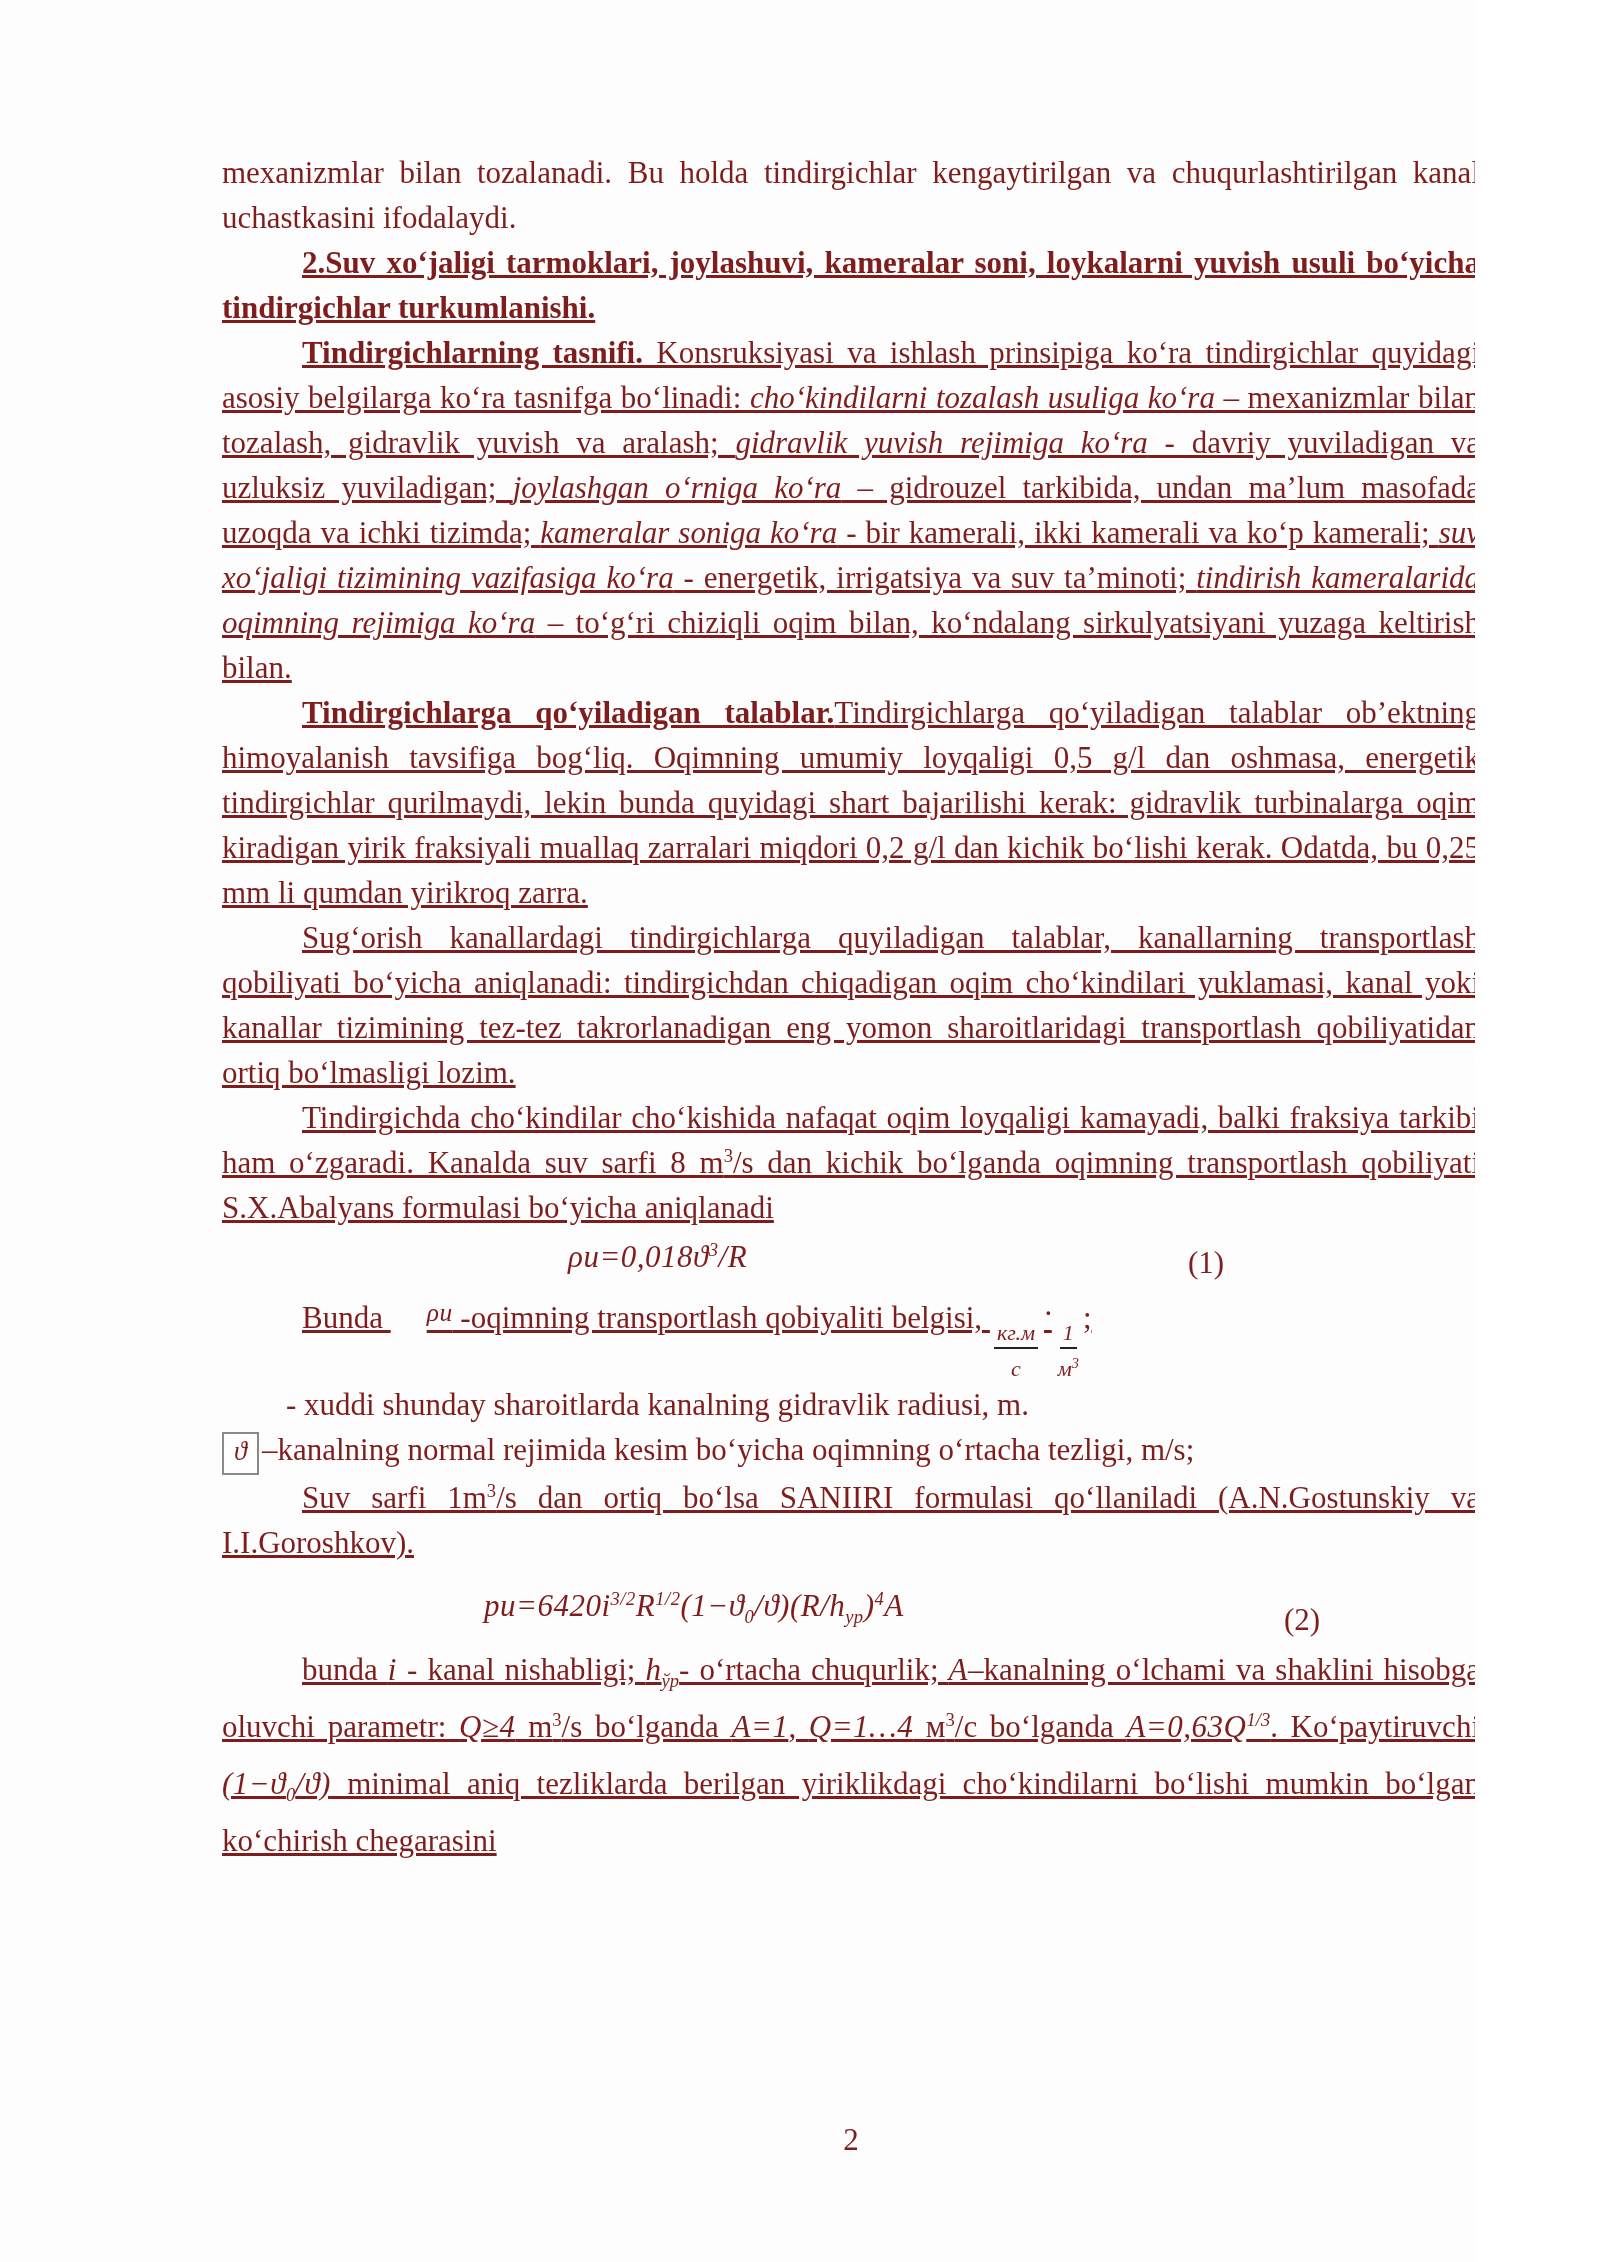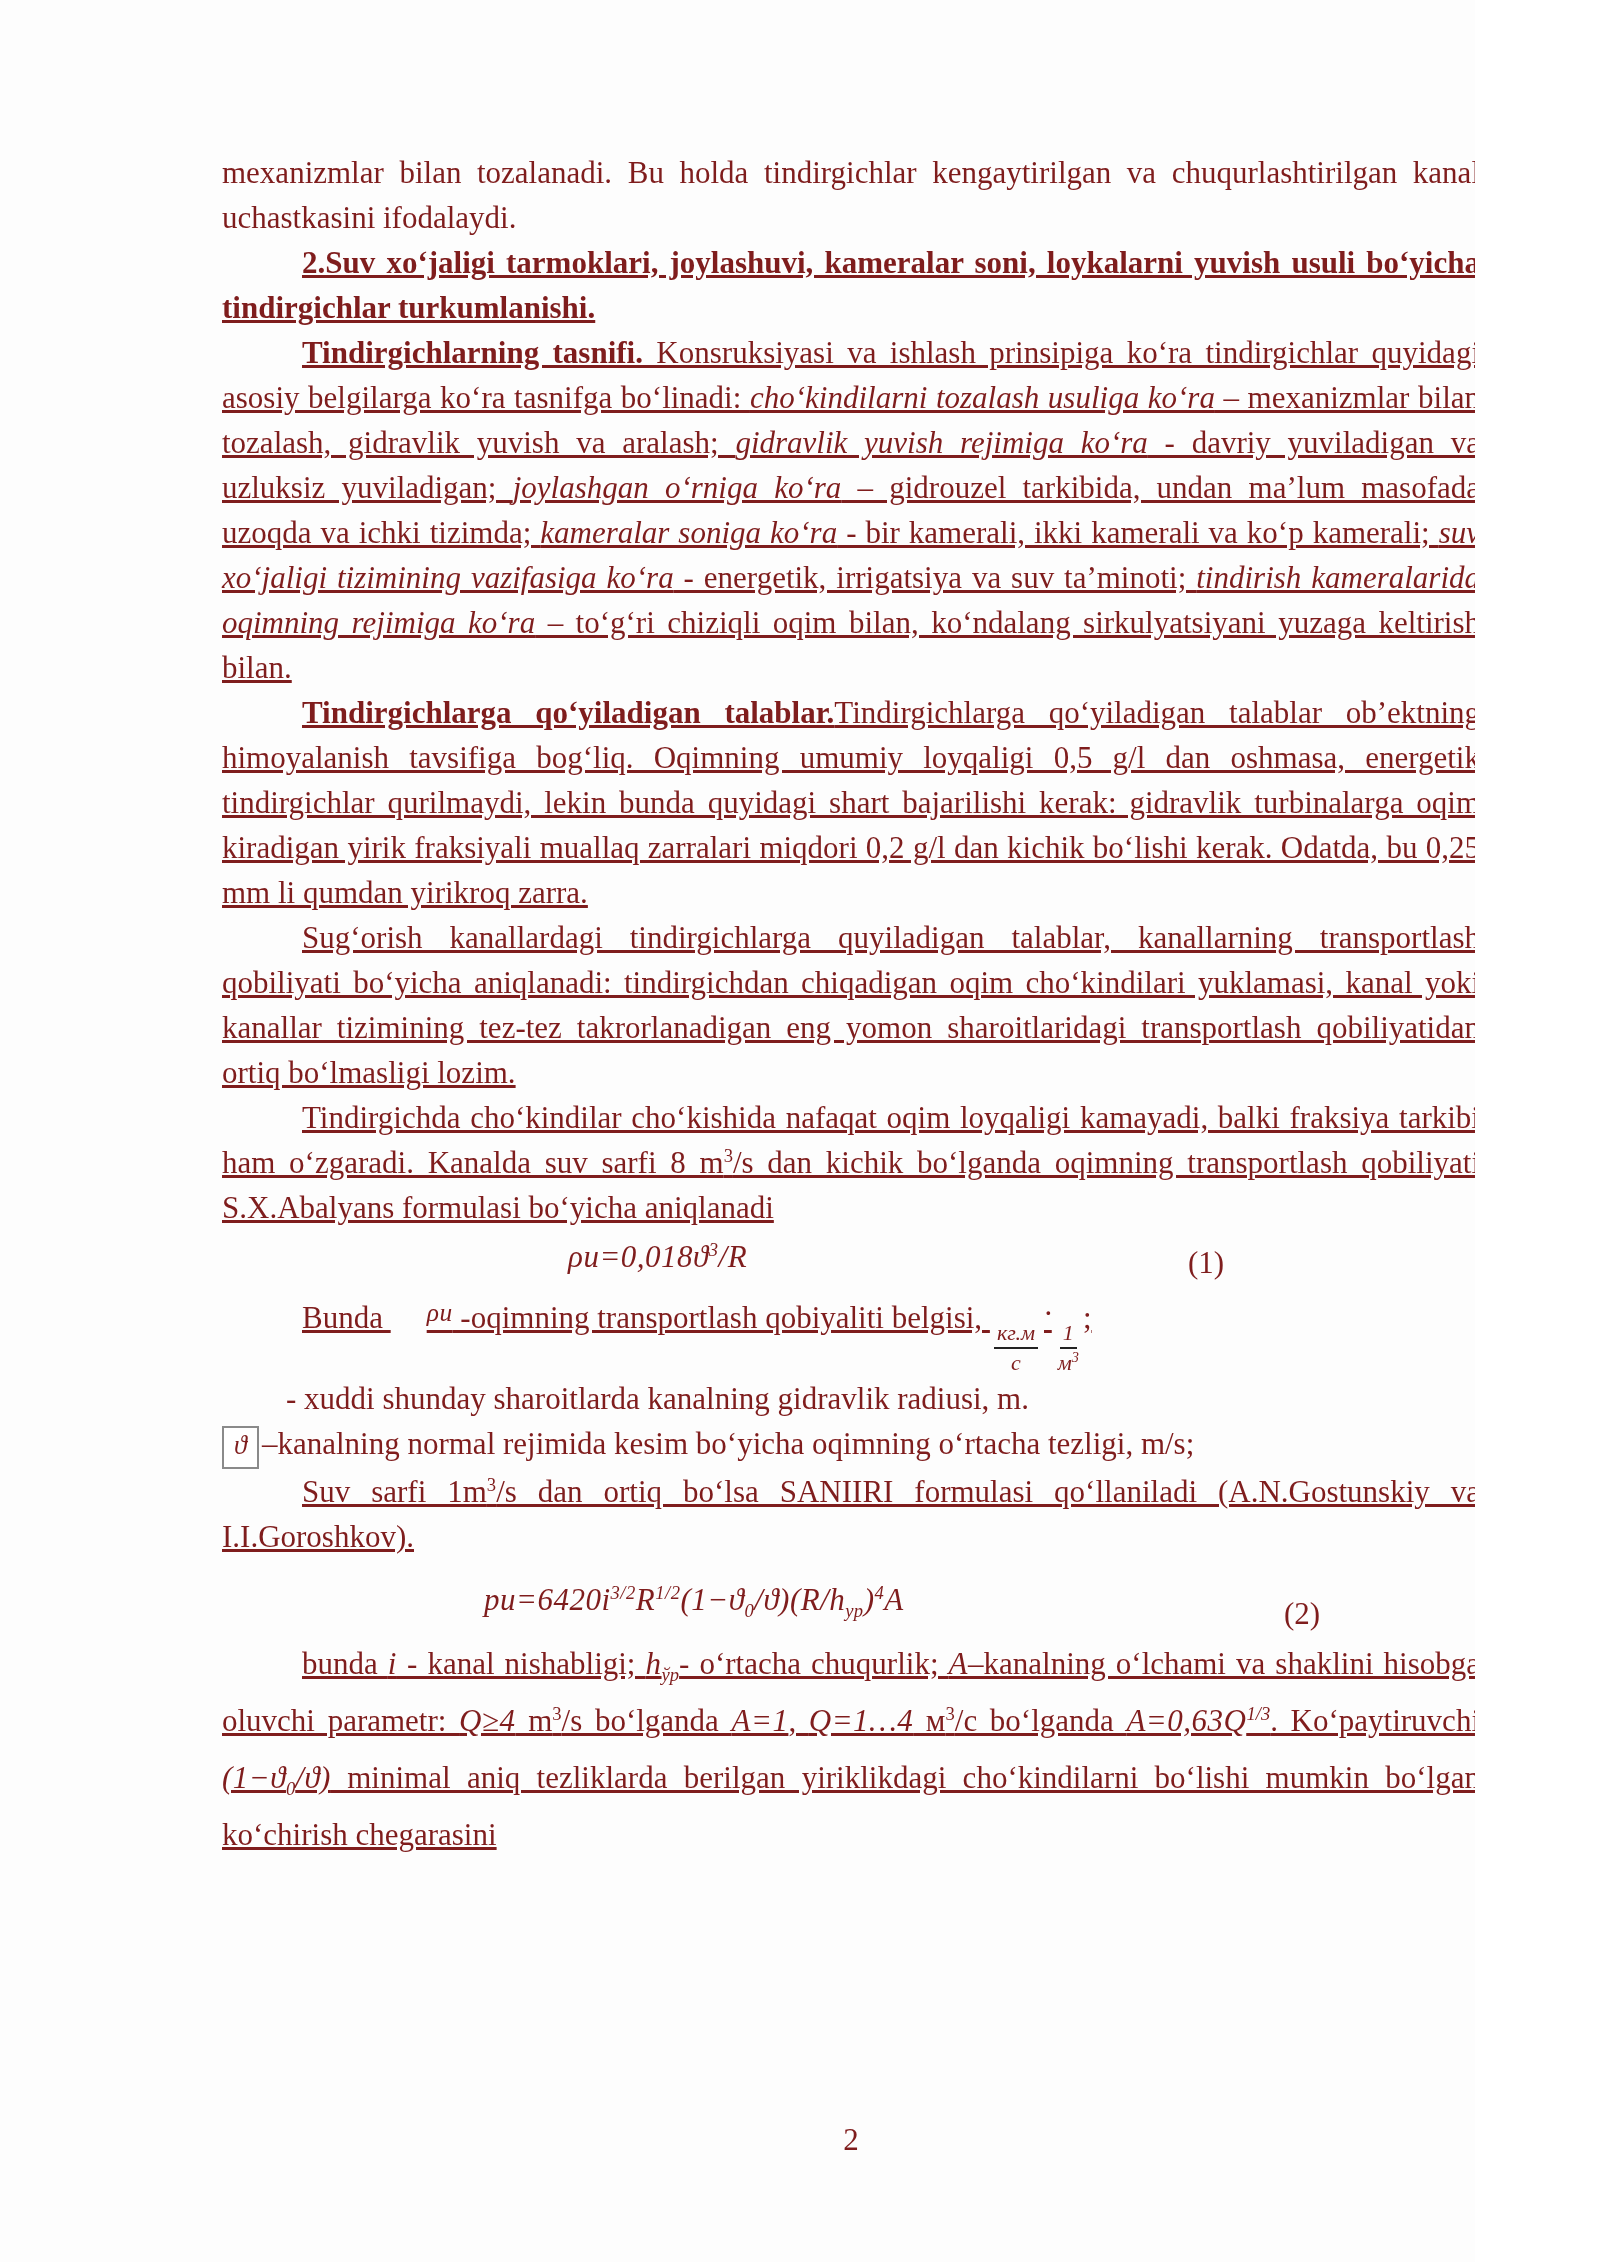--- a/index.html
+++ b/index.html
@@ -40,21 +40,21 @@
   .formula{font-style:italic;letter-spacing:0.5px;white-space:nowrap;}
   .fnum{position:absolute;font-style:normal;}
   .f1 .fnum{left:966px;top:6px;}
   .f2 .fnum{left:1062px;top:14px;}
   
   .sym-pu{font-style:italic;font-size:0.82em;vertical-align:7px;letter-spacing:0.5px;margin-left:36px;}
   
   .frac{
     display:inline-flex;flex-direction:column;align-items:center;
     font-style:italic;font-size:22px;line-height:26px;
-    vertical-align:-12px;margin:0 4px;text-indent:0;
+    vertical-align:-12px;margin:0 4px;text-indent:0;gap:6px;
   }
   .frac .num{border-bottom:2px solid #222;padding:0 3px 1px;}
   .frac .den{padding-top:1px;}
   .frac sup{font-size:0.65em;line-height:0;}
   .fdot{font-style:italic;vertical-align:4px;margin:0 2px;}
   
   .eqbox{
     display:inline-block;border:2px solid #8a8a8a;background:#fff;
     font-style:italic;font-size:0.85em;line-height:1.25;
     padding:2px 10px 4px;margin-right:3px;text-indent:0;

